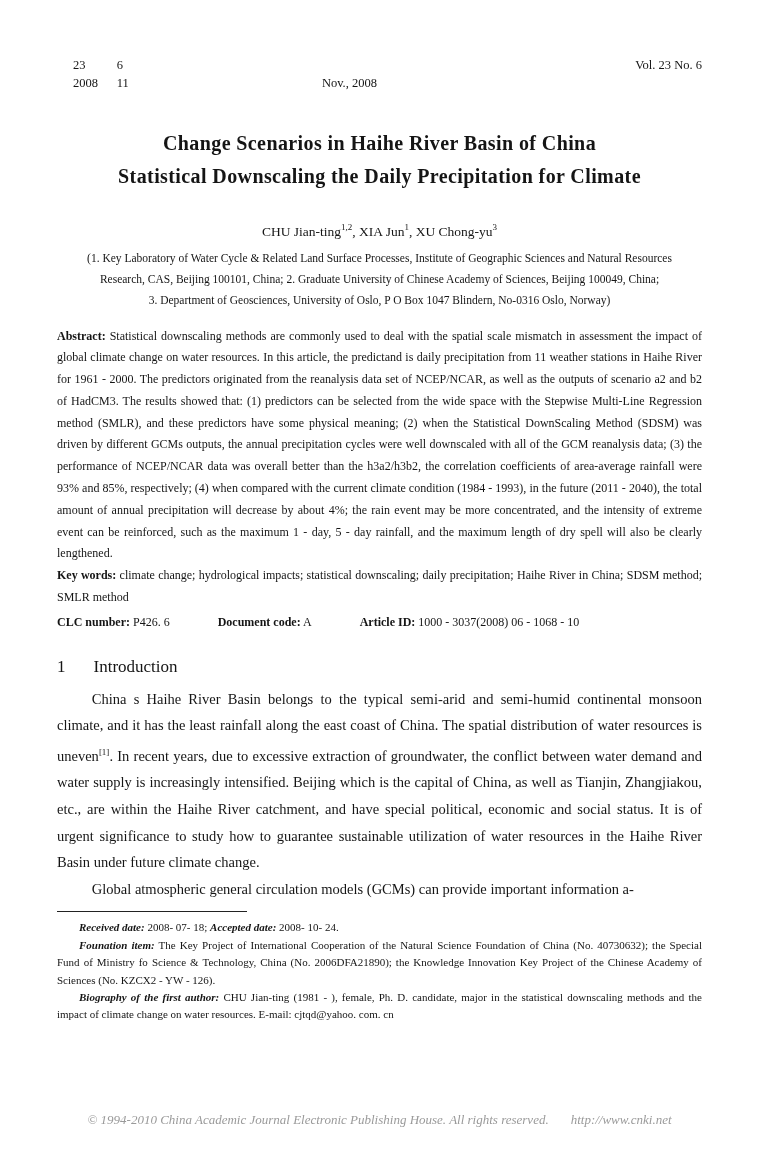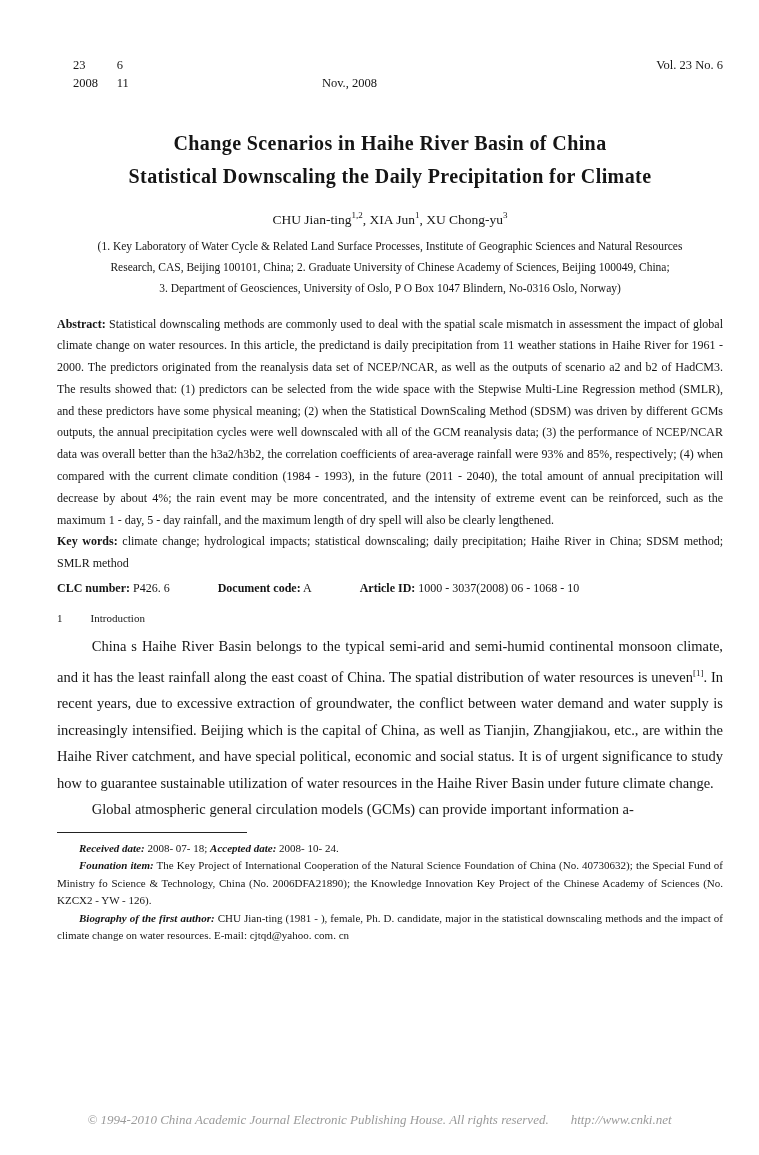--- a/index.html
+++ b/index.html
@@ -7,51 +7,51 @@
   body { font-family: "Liberation Serif", serif; color: #151515; }
 
   .page {
     position: relative;
     width: 759px;
     height: 1155px;
     background: #ffffff;
     overflow: hidden;
     margin: 0 auto;
   }
-  .inner { padding: 58px 36px 0 57px; }
+  .inner { padding: 58px 57px 0 57px; }
 
   
   .header-row { display: flex; align-items: baseline; font-size: 12.5px; }
   .header-row .left  { width: 160px; white-space: pre; padding-left: 16px; }
   .header-row .center{ flex: 1; text-align: center; }
   .header-row .right { width: 160px; text-align: right; }
   .header-row.row2 { margin-top: 3px; }
   .journal-name { font-size: 14px; letter-spacing: 2px; }
 
   
   .title { margin-top: 36px; text-align: center; font-size: 20px; font-weight: bold; line-height: 33px; letter-spacing: 0.4px; }
   .title .tline { display: block; }
 
-  .authors { margin-top: 17px; text-align: center; font-size: 13.5px; }
+  .authors { margin-top: 29px; text-align: center; font-size: 13.5px; }
   .authors sup { font-size: 9px; }
 
   .affiliations { margin-top: 8px; text-align: center; font-size: 11.5px; line-height: 21px; }
   .affiliations .aline { display: block; }
 
   
   .meta-block { margin-top: 15px; }
   .meta-para { font-size: 12px; line-height: 21.8px; text-align: justify; }
   .meta-para b { font-weight: bold; }
 
   .clc { font-size: 12px; line-height: 22px; margin-top: 2px; white-space: nowrap; }
   .clc .clc-group { margin-right: 48px; }
   .clc .clc-group:last-child { margin-right: 0; }
 
   
-  .section-heading { margin-top: 13px; font-size: 11px; font-weight: normal; }
+  .section-heading { margin-top: 24px; font-size: 17px; font-weight: normal; }
   .section-heading .sec-num { margin-right: 28px; }
 
   .body-para { font-size: 14.5px; line-height: 26.6px; text-align: justify; text-indent: 2.4em; }
   .body-para.first { margin-top: 9px; }
   .body-para sup.ref { font-size: 9px; }
 
   
   .footnote-rule { margin-top: 9px; width: 190px; border: 0; border-top: 1.6px solid #222; }
   .footnotes { margin-top: 7px; }
   .footnote { font-size: 11px; line-height: 17.4px; text-align: justify; text-indent: 2em; }

